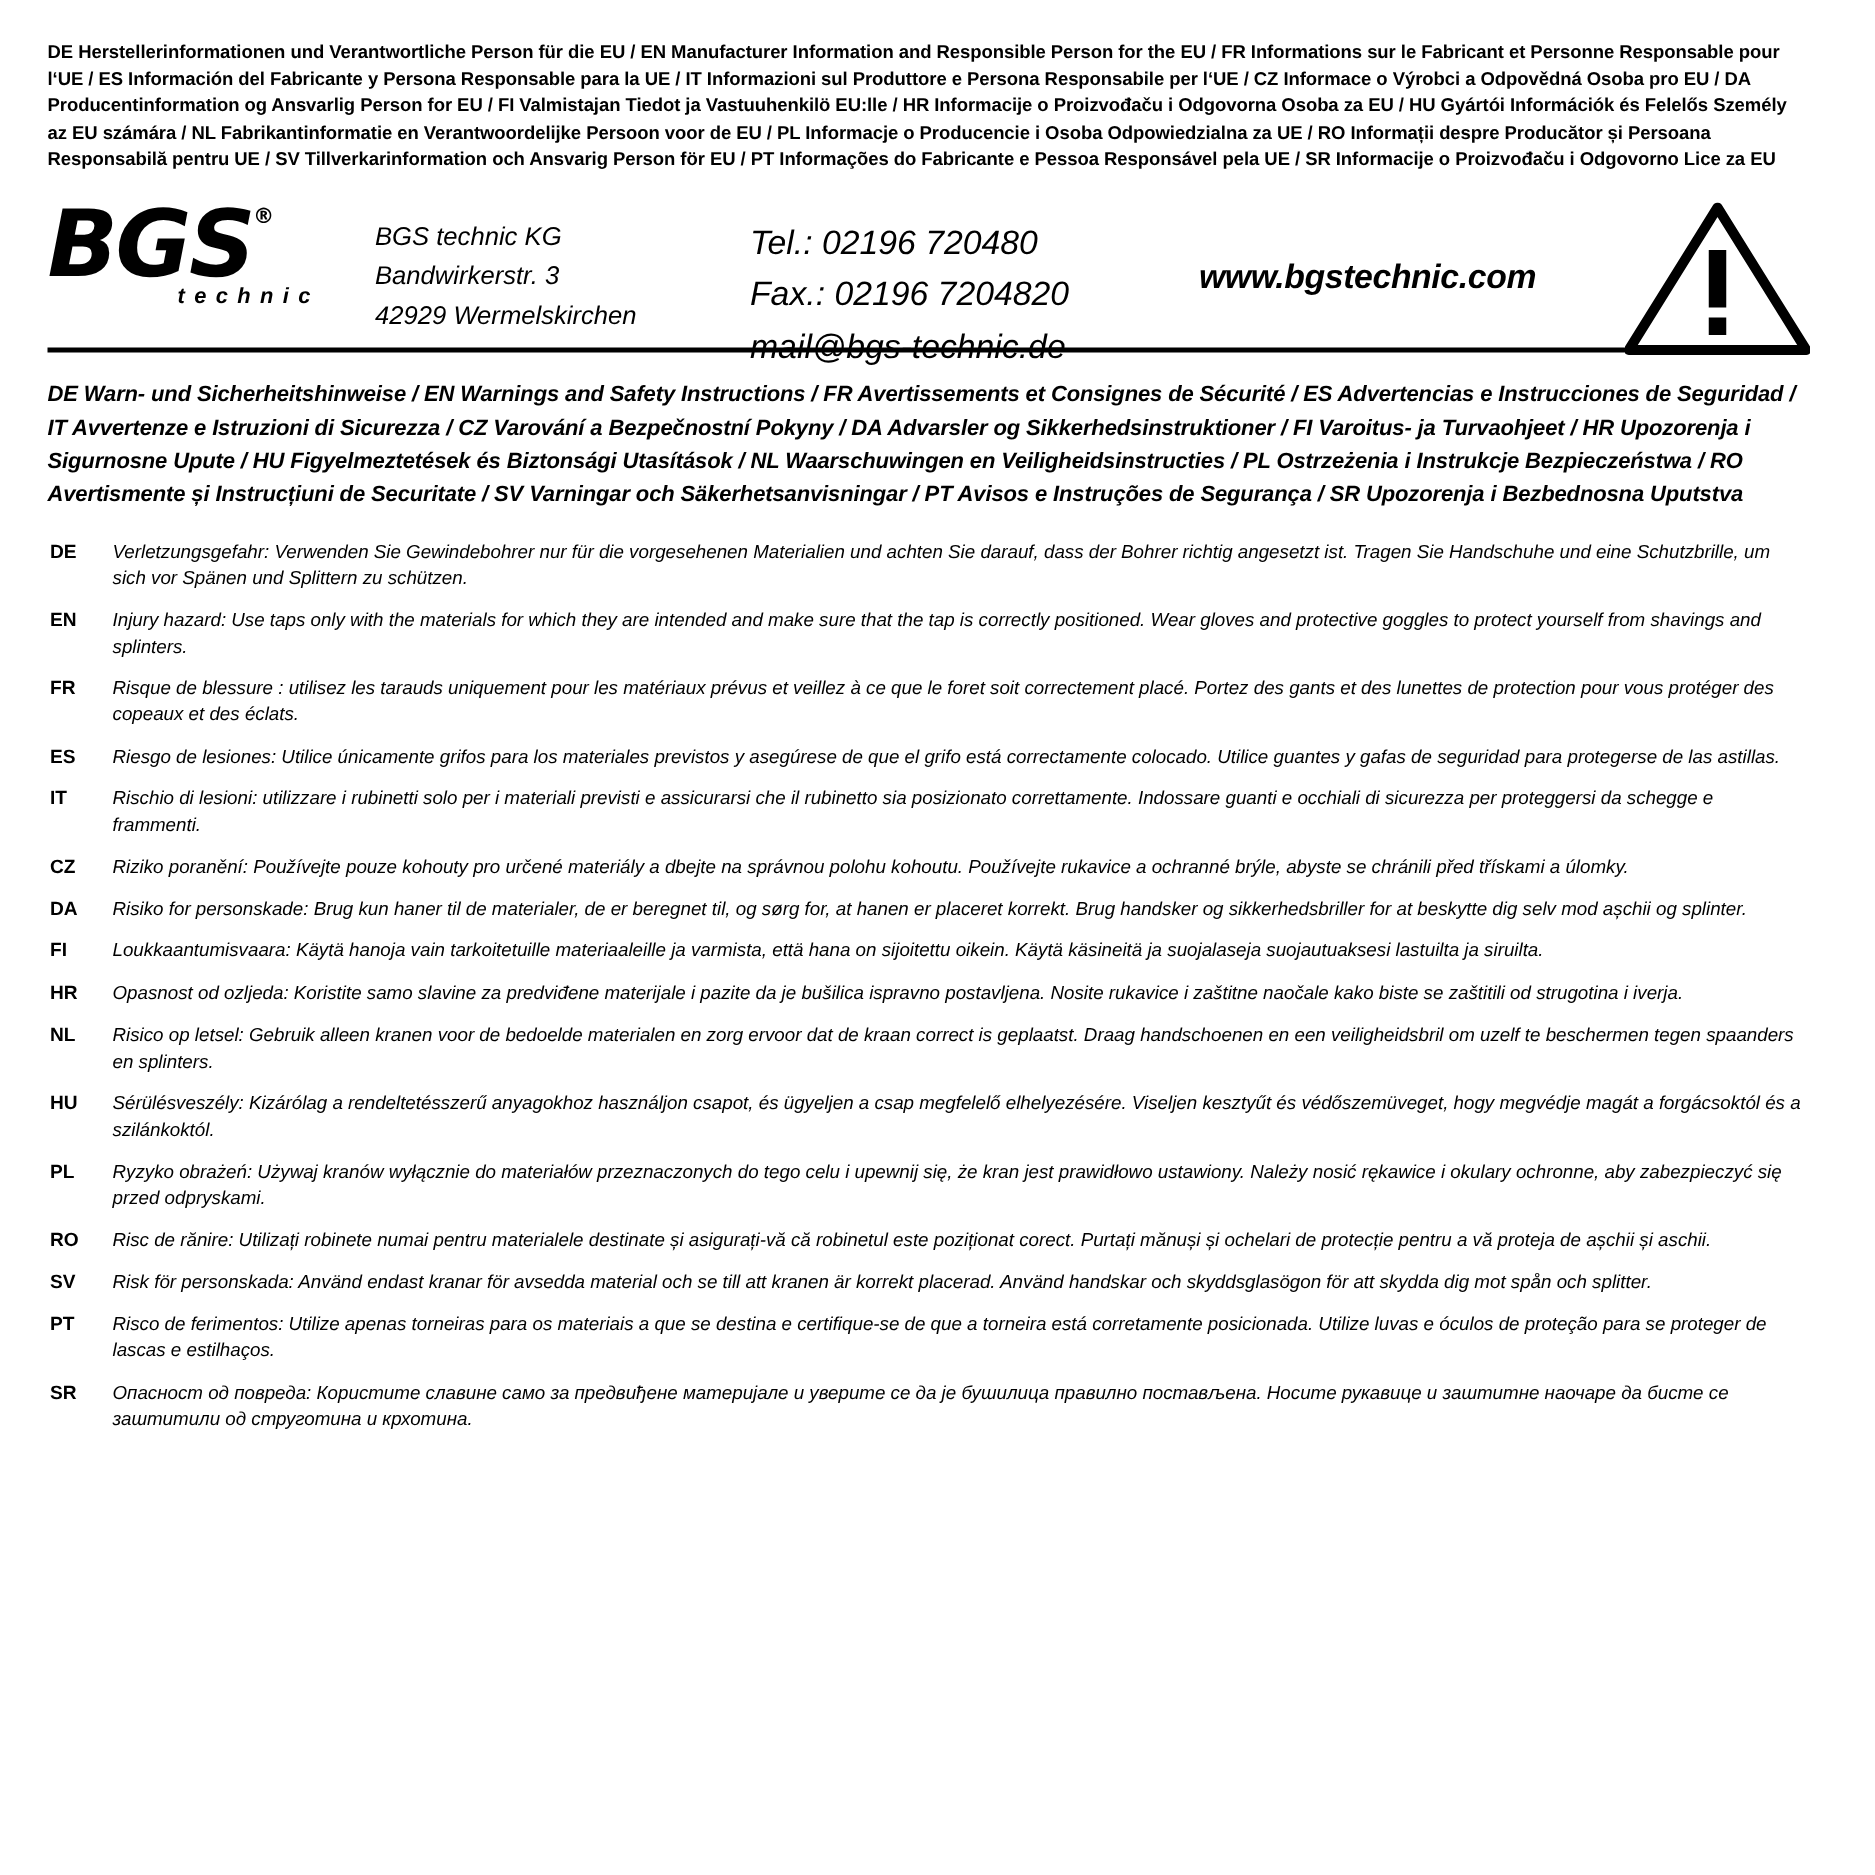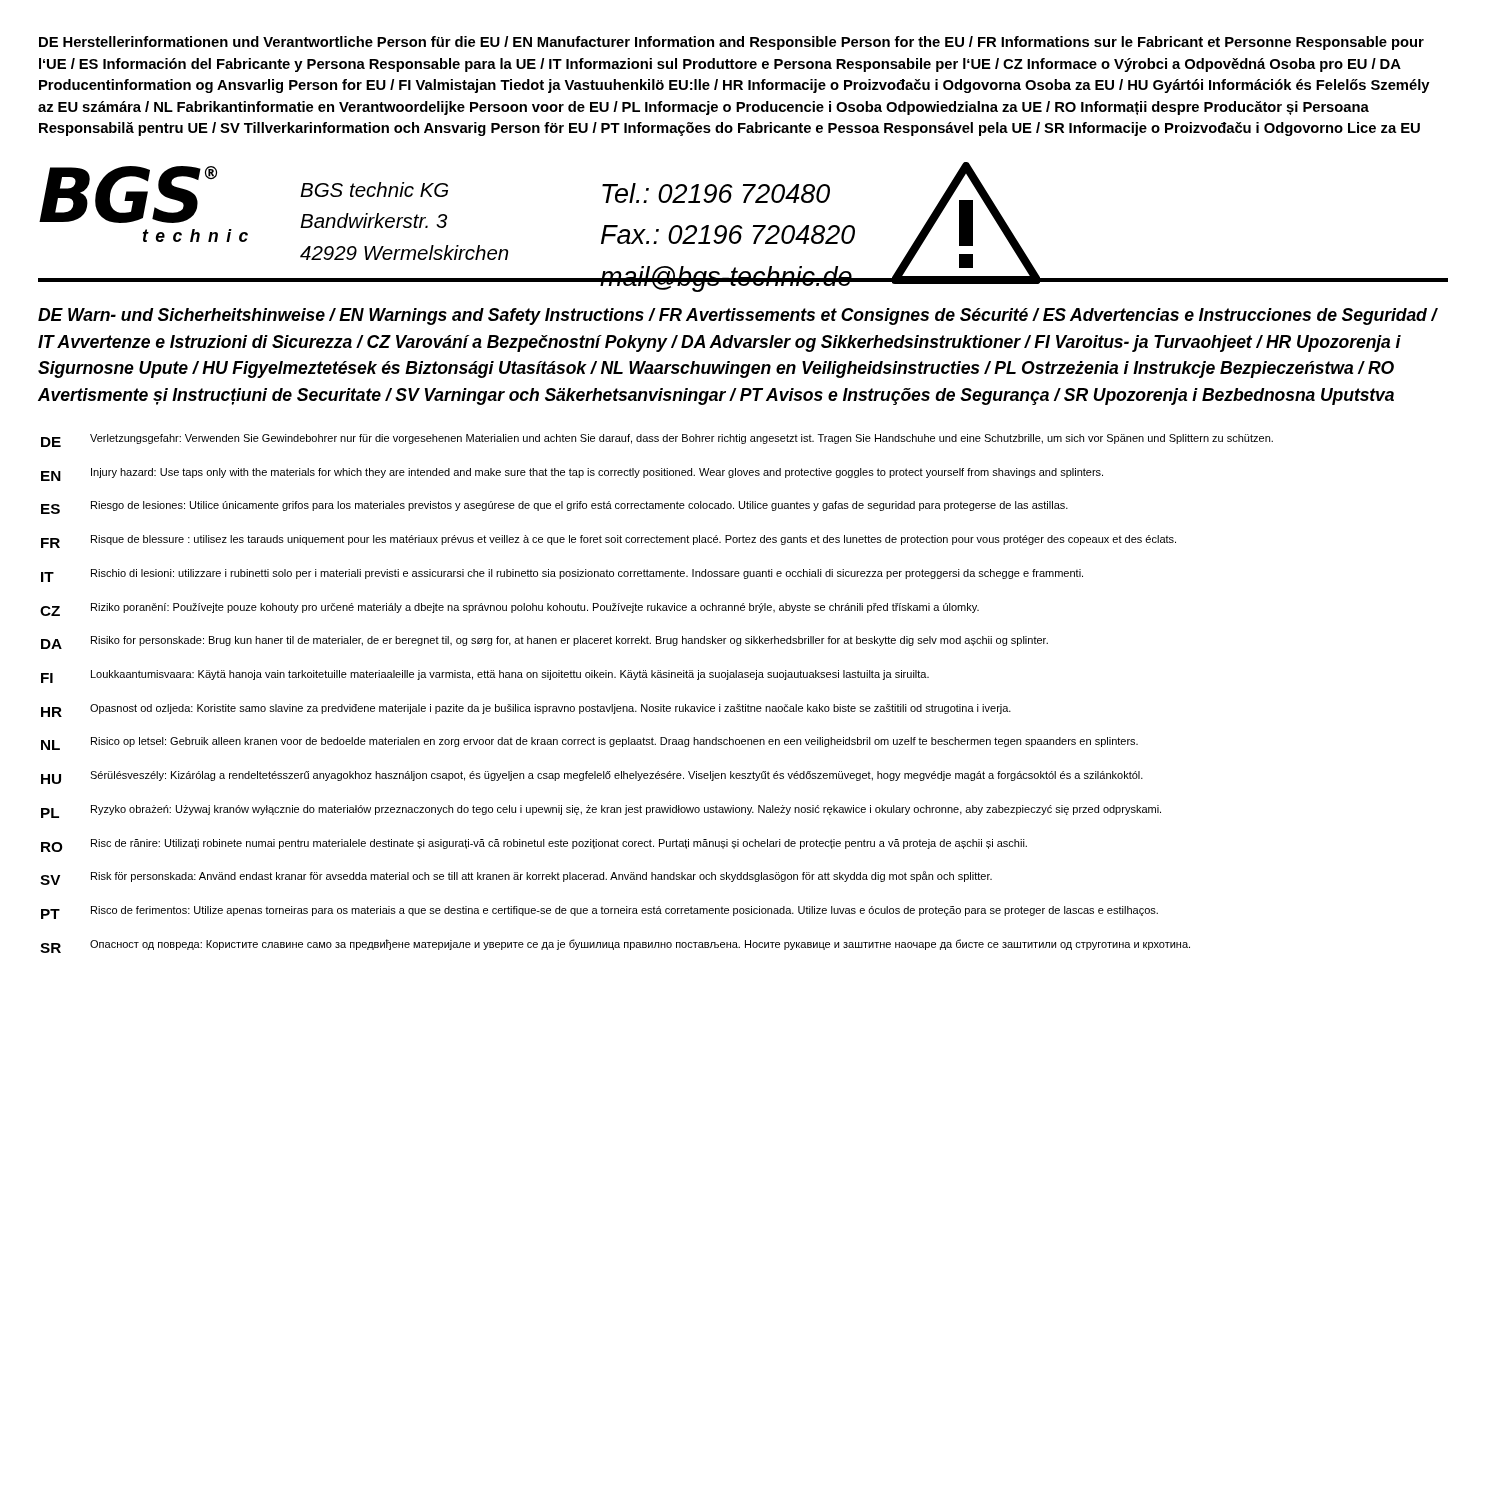--- a/index.html
+++ b/index.html
@@ -121,23 +121,24 @@
   }
   .warn-code {
     flex: 0 0 50px;
     font-size: 15.3px;
     font-weight: bold;
     line-height: 1.42;
     padding-left: 2px;
   }
   .warn-text {
     flex: 1 1 auto;
-    font-size: 11px;
+    font-size: 15px;
     line-height: 1.42;
     padding-right: 4px;
+    font-style: italic;
   }
 </style>
 </head>
 <body>
 
 <div class="page">
 
   <div class="doc-heading">DE Herstellerinformationen und Verantwortliche Person für die EU  /  EN Manufacturer Information and Responsible Person for the EU  /  FR Informations sur le Fabricant et Personne Responsable pour l‘UE  /  ES Información del Fabricante y Persona Responsable para la UE  /  IT Informazioni sul Produttore e Persona Responsabile per l‘UE  /  CZ Informace o Výrobci a Odpovědná Osoba pro EU  /  DA Producentinformation og Ansvarlig Person for EU  /  FI Valmistajan Tiedot ja Vastuuhenkilö EU:lle  /  HR Informacije o Proizvođaču i Odgovorna Osoba za EU  /  HU Gyártói Információk és Felelős Személy az EU számára  /  NL Fabrikantinformatie en Verantwoordelijke Persoon voor de EU  /  PL Informacje o Producencie i Osoba Odpowiedzialna za UE  /  RO Informații despre Producător și Persoana Responsabilă pentru UE  /  SV Tillverkarinformation och Ansvarig Person för EU  /  PT Informações do Fabricante e Pessoa Responsável pela UE  /  SR Informacije o Proizvođaču i Odgovorno Lice za EU</div>
 
   <div class="company-block">
@@ -154,20 +155,21 @@
       <div>Bandwirkerstr. 3</div>
       <div>42929 Wermelskirchen</div>
     </div>
 
     <div class="contact">
       <div>Tel.: 02196 720480</div>
       <div>Fax.: 02196 7204820</div>
       <div>mail@bgs-technic.de</div>
     </div>
 
+    <div class="web">www.bgstechnic.com</div>
 
     <div class="warn-tri">
       <svg width="148" height="122" viewBox="0 0 148 122" xmlns="http://www.w3.org/2000/svg" aria-hidden="true">
         <polygon points="74,4 145,118 3,118" fill="none" stroke="#000" stroke-width="8" stroke-linejoin="round"></polygon>
         <rect x="67" y="38" width="14" height="46" fill="#000"></rect>
         <rect x="67" y="92" width="14" height="14" fill="#000"></rect>
       </svg>
     </div>
   </div>
 
@@ -179,28 +181,28 @@
 
     <div class="warn-row">
       <div class="warn-code">DE</div>
       <div class="warn-text">Verletzungsgefahr: Verwenden Sie Gewindebohrer nur für die vorgesehenen Materialien und achten Sie darauf, dass der Bohrer richtig angesetzt ist. Tragen Sie Handschuhe und eine Schutzbrille, um sich vor Spänen und Splittern zu schützen.</div>
     </div>
     <div class="warn-row">
       <div class="warn-code">EN</div>
       <div class="warn-text">Injury hazard: Use taps only with the materials for which they are intended and make sure that the tap is correctly positioned. Wear gloves and protective goggles to protect yourself from shavings and splinters.</div>
     </div>
     <div class="warn-row">
+      <div class="warn-code">FR</div>
+      <div class="warn-text">Risque de blessure : utilisez les tarauds uniquement pour les matériaux prévus et veillez à ce que le foret soit correctement placé. Portez des gants et des lunettes de protection pour vous protéger des copeaux et des éclats.</div>
+    </div>
+    <div class="warn-row">
       <div class="warn-code">ES</div>
       <div class="warn-text">Riesgo de lesiones: Utilice únicamente grifos para los materiales previstos y asegúrese de que el grifo está correctamente colocado. Utilice guantes y gafas de seguridad para protegerse de las astillas.</div>
     </div>
     <div class="warn-row">
-      <div class="warn-code">FR</div>
-      <div class="warn-text">Risque de blessure : utilisez les tarauds uniquement pour les matériaux prévus et veillez à ce que le foret soit correctement placé. Portez des gants et des lunettes de protection pour vous protéger des copeaux et des éclats.</div>
-    </div>
-    <div class="warn-row">
       <div class="warn-code">IT</div>
       <div class="warn-text">Rischio di lesioni: utilizzare i rubinetti solo per i materiali previsti e assicurarsi che il rubinetto sia posizionato correttamente. Indossare guanti e occhiali di sicurezza per proteggersi da schegge e frammenti.</div>
     </div>
     <div class="warn-row">
       <div class="warn-code">CZ</div>
       <div class="warn-text">Riziko poranění: Používejte pouze kohouty pro určené materiály a dbejte na správnou polohu kohoutu. Používejte rukavice a ochranné brýle, abyste se chránili před třískami a úlomky.</div>
     </div>
     <div class="warn-row">
       <div class="warn-code">DA</div>
       <div class="warn-text">Risiko for personskade: Brug kun haner til de materialer, de er beregnet til, og sørg for, at hanen er placeret korrekt. Brug handsker og sikkerhedsbriller for at beskytte dig selv mod așchii og splinter.</div>

